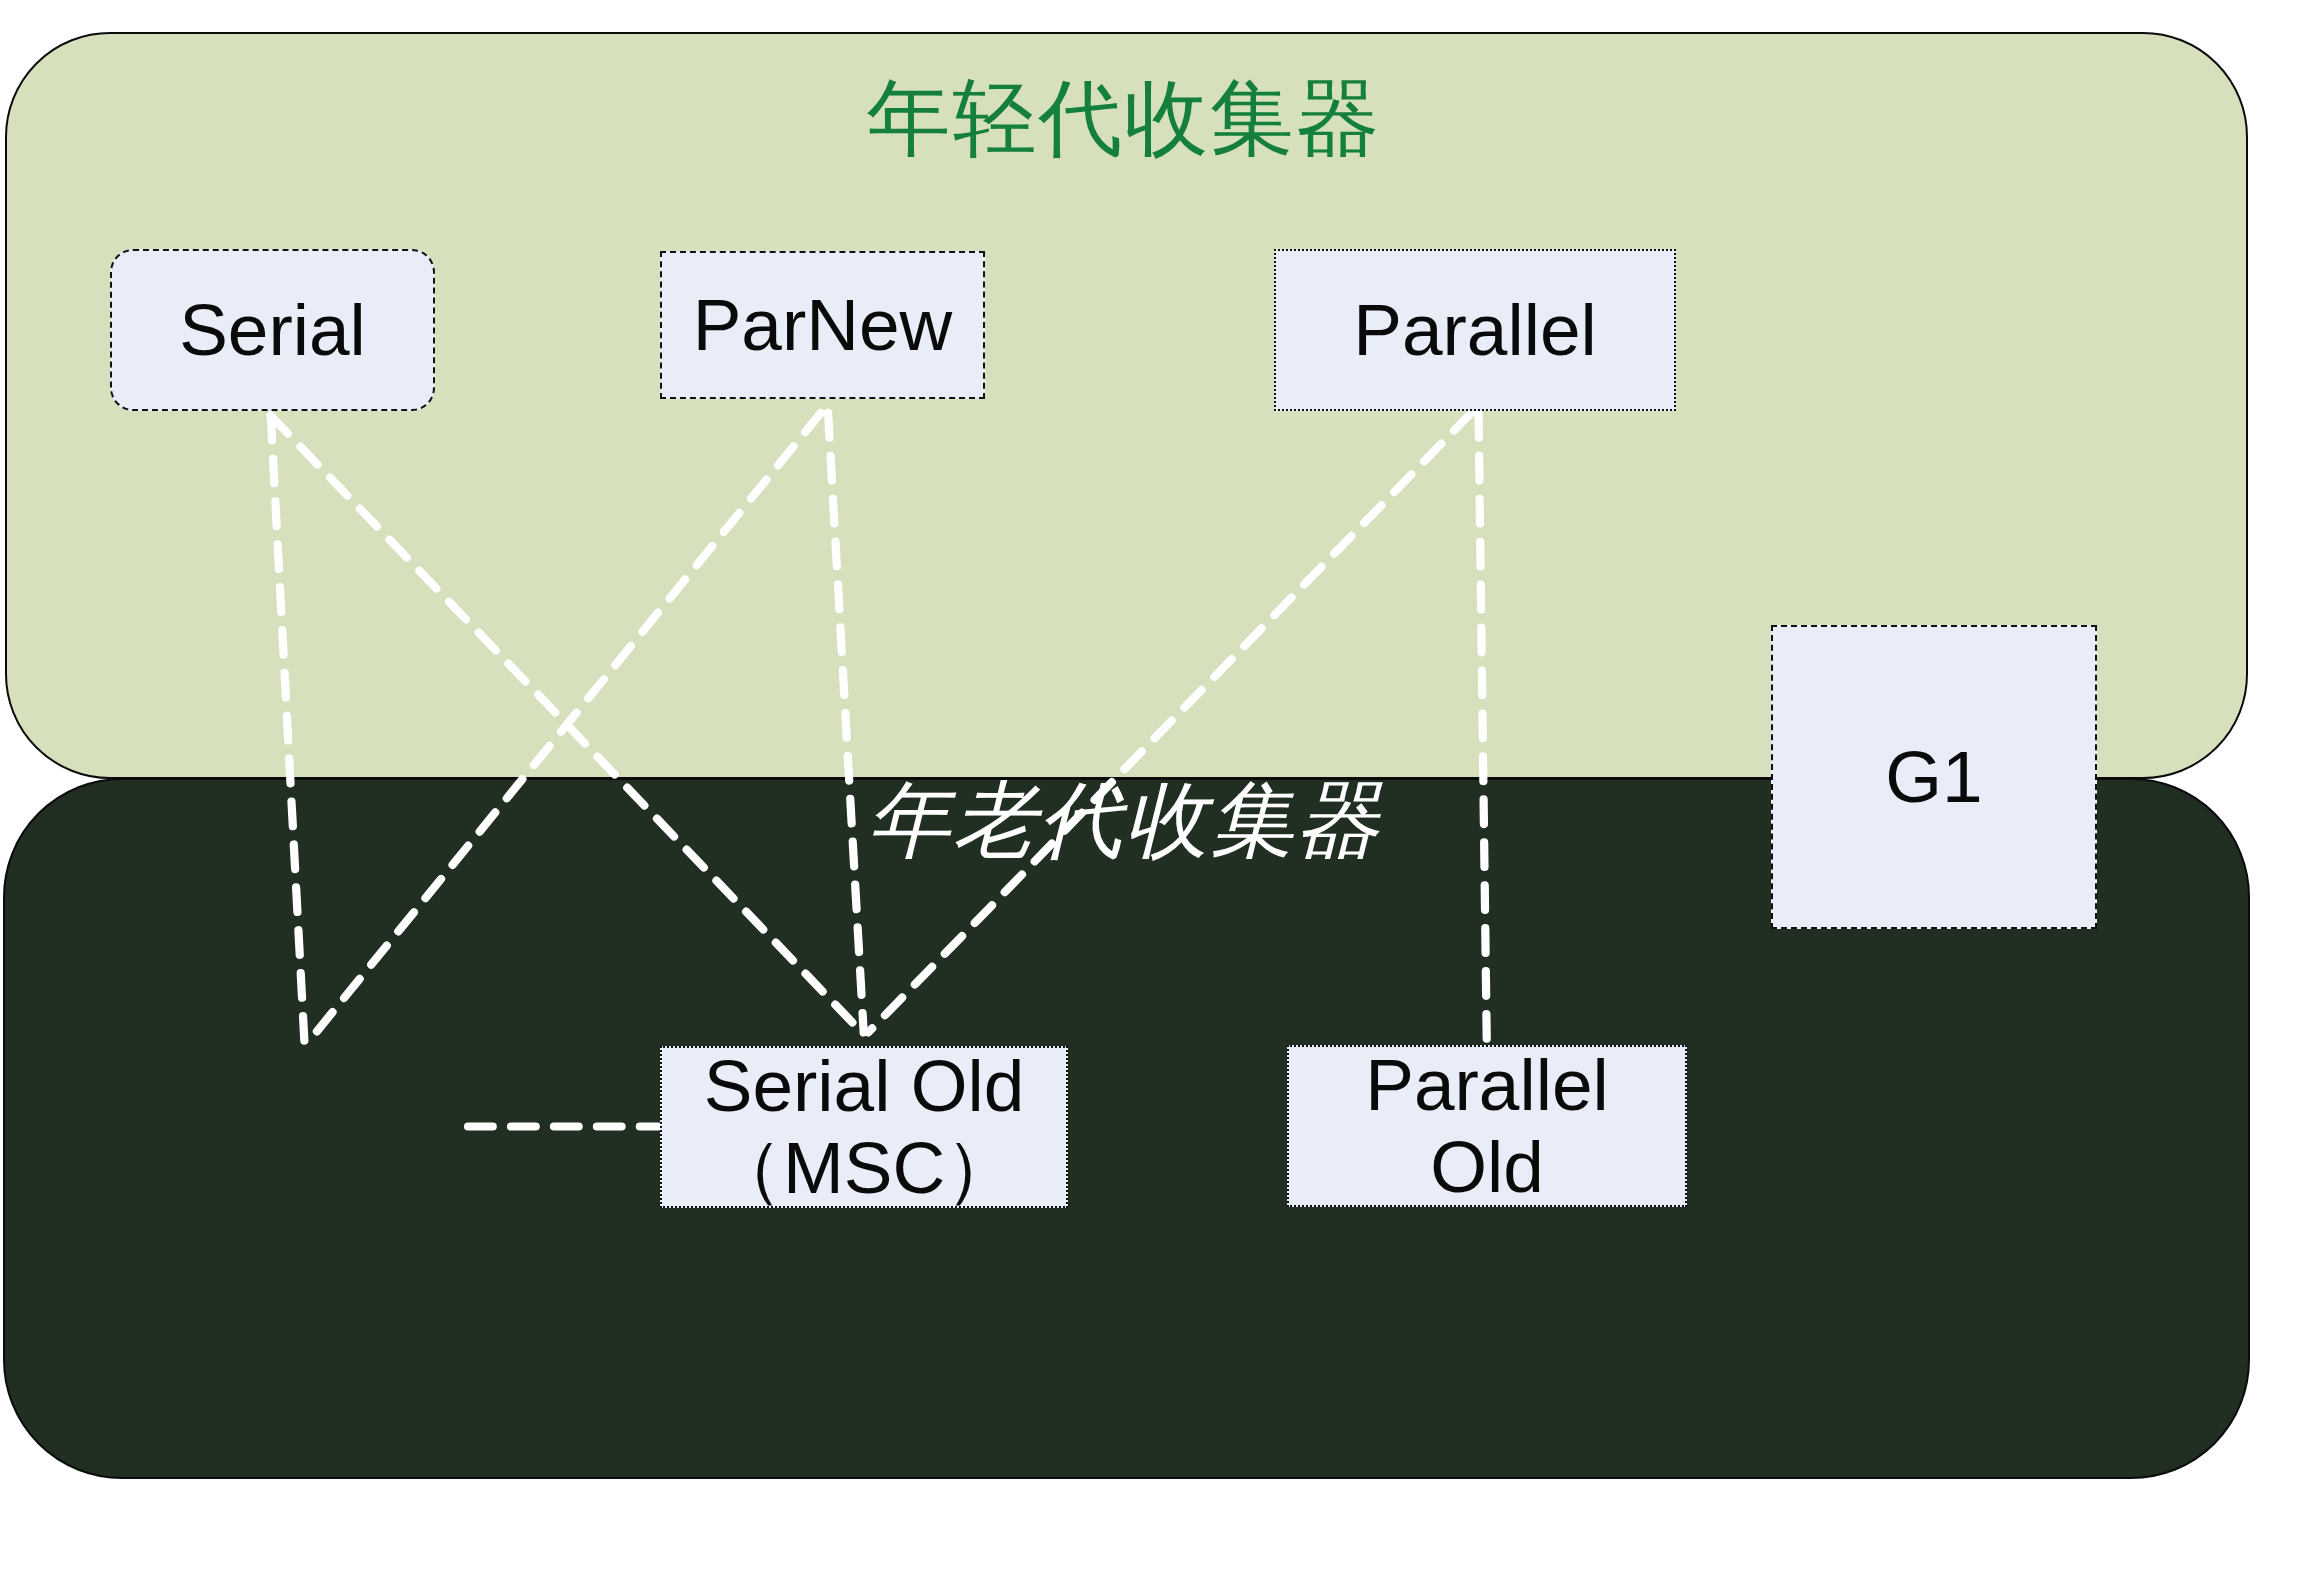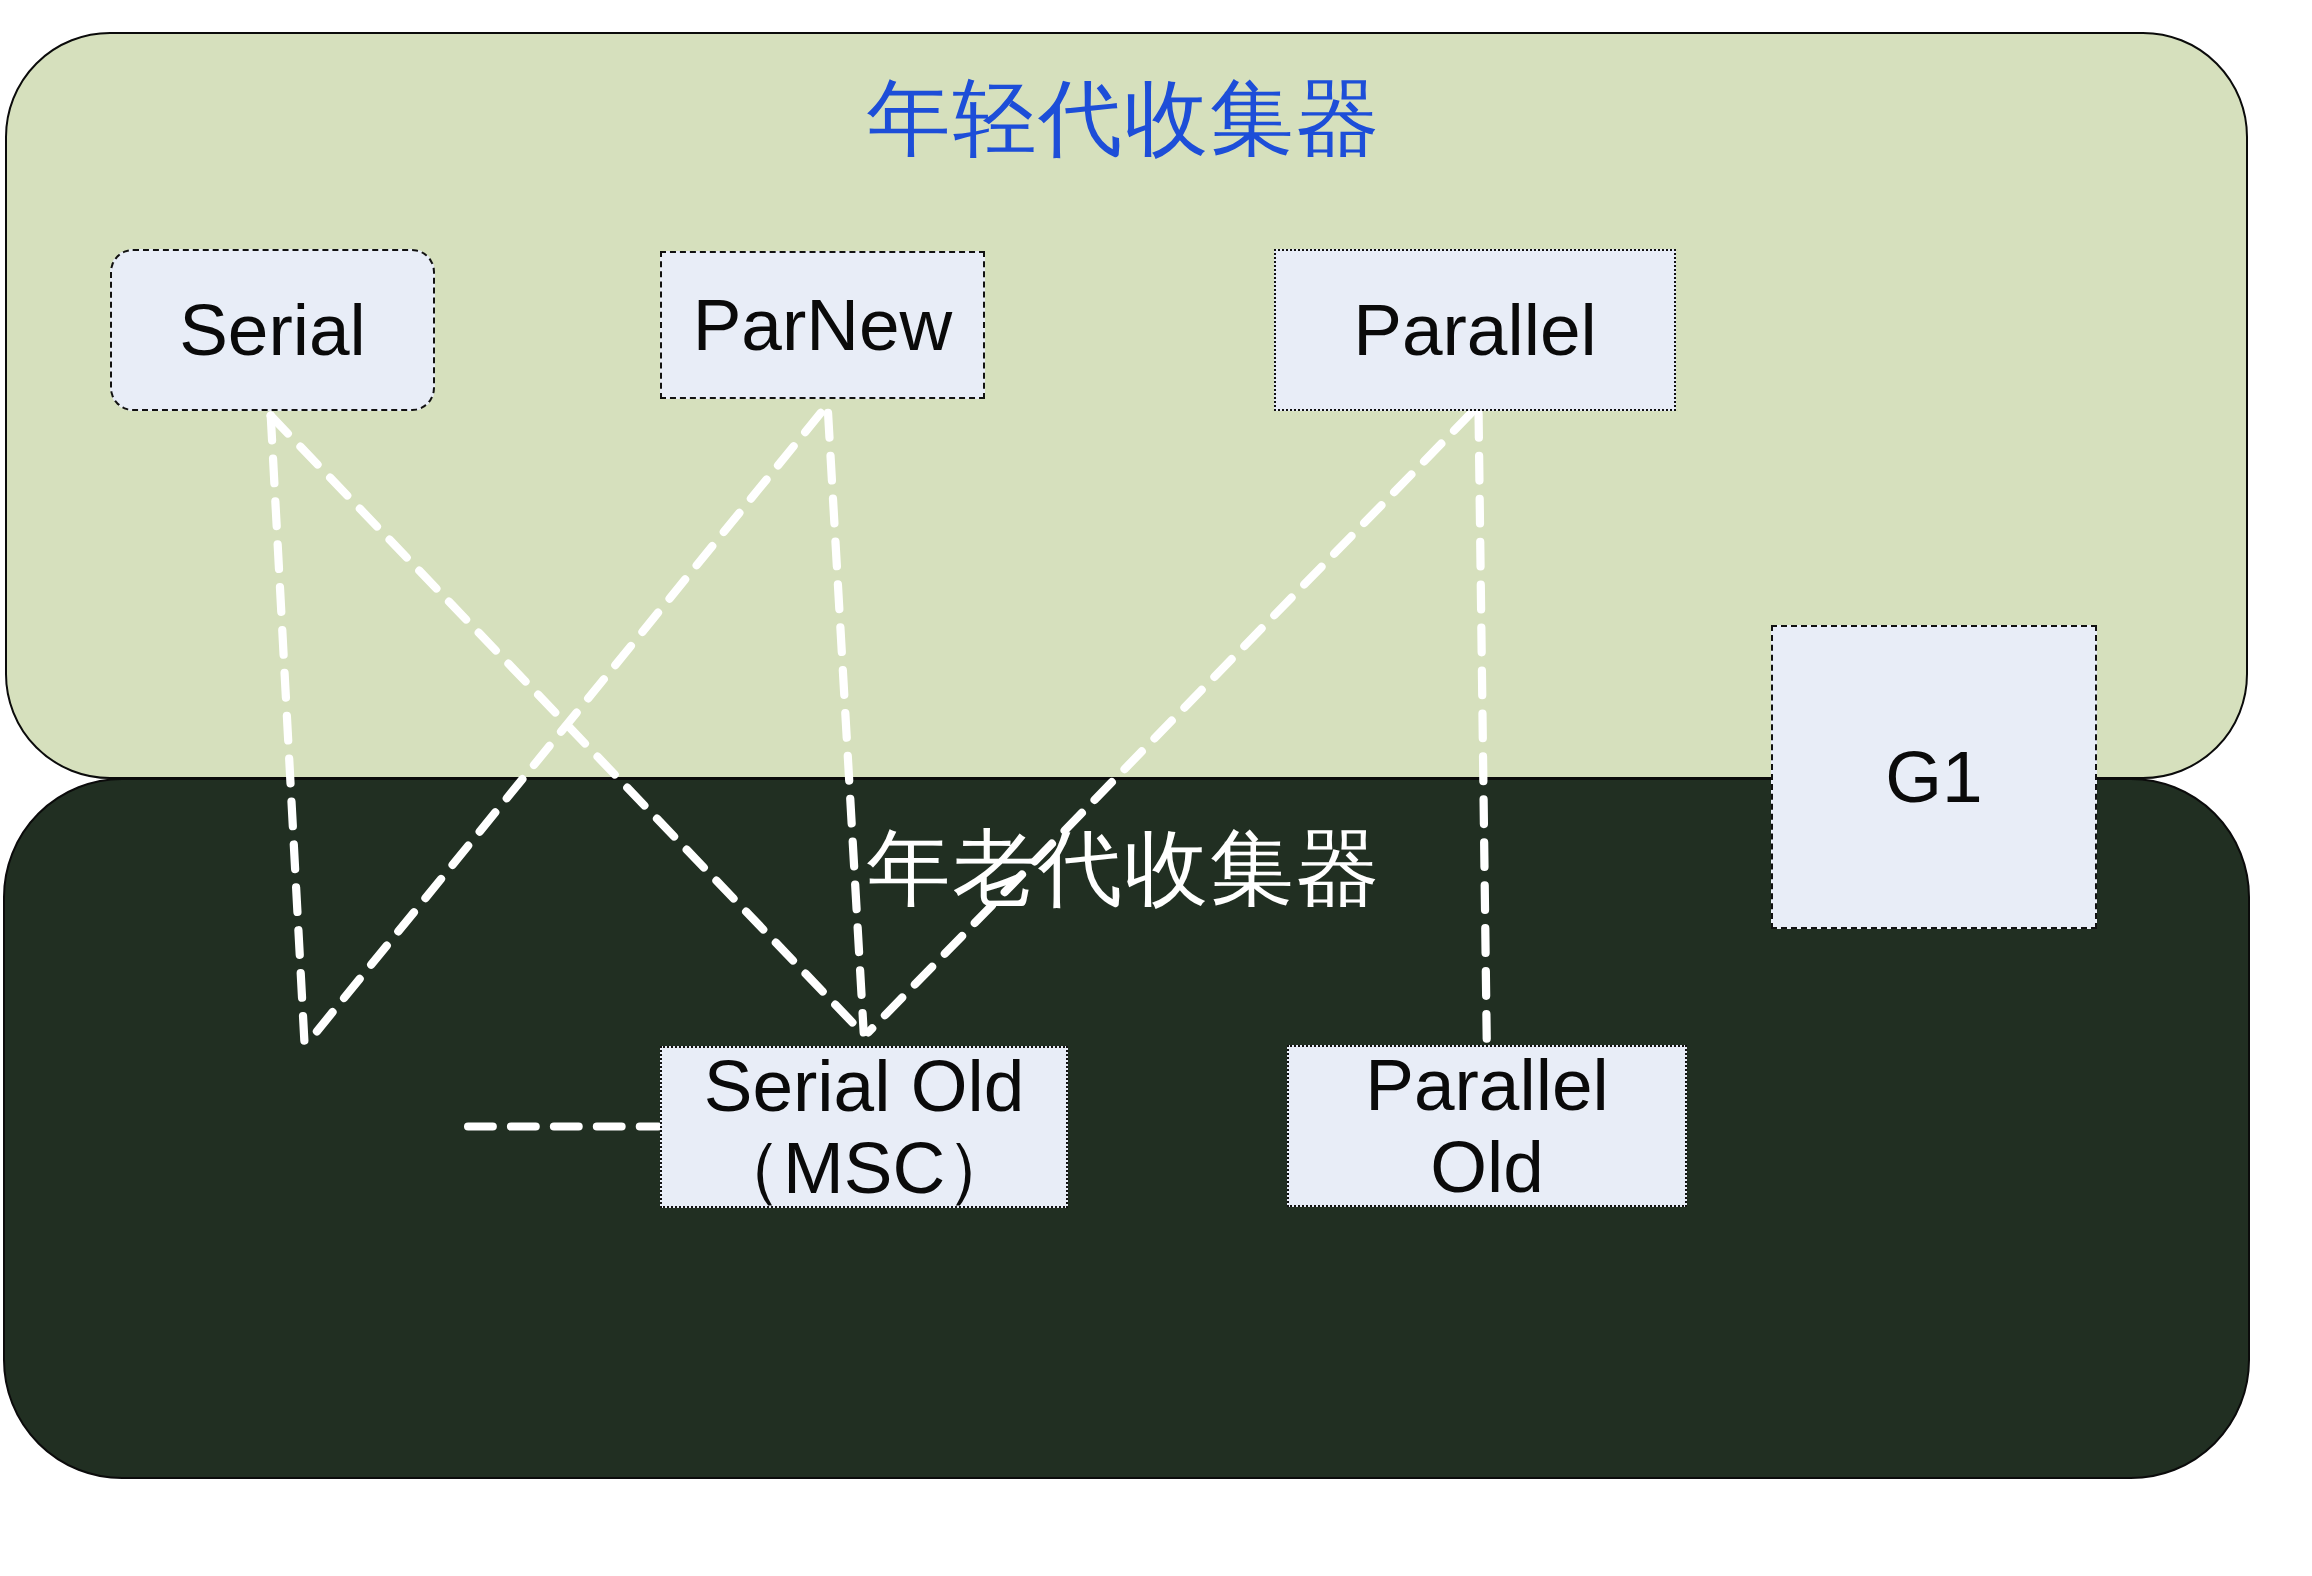--- a/index.html
+++ b/index.html
@@ -18,22 +18,22 @@
   }
   #old-region{
     left:2.7px;top:778px;width:2247px;height:701px;
     border-radius:119px;background:#212f22;
   }
   .section-title{
     position:absolute;left:0;width:2248px;
     text-align:center;
     font-size:84px;font-weight:500;letter-spacing:1.8px;
   }
-  #young-title{top:62px;color:#1d4ed8;}
-  #old-title{top:812px;color:#ffffff;}
+  #young-title{top:62px;color:#15803d;}
+  #old-title{top:764px;color:#ffffff;font-style:italic;}
   #edges{position:absolute;left:0;top:0;width:2313px;height:1576px;}
   .node{
     position:absolute;box-sizing:border-box;
     background:#e8edf7;
     display:flex;flex-direction:column;align-items:center;justify-content:center;
     text-align:center;
     font-size:73px;line-height:1.12;color:#0a0a0a;
   }
   .b-dashed{border:2.7px dashed #111111;}
   .b-dotted{border:2.7px dotted #111111;}

